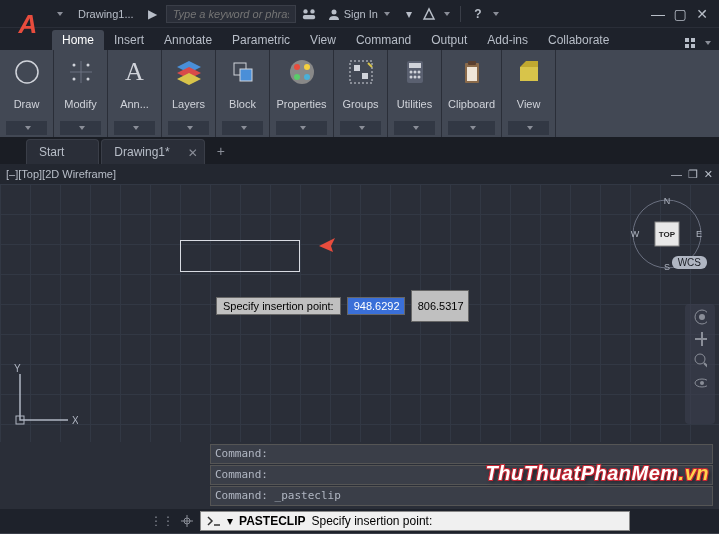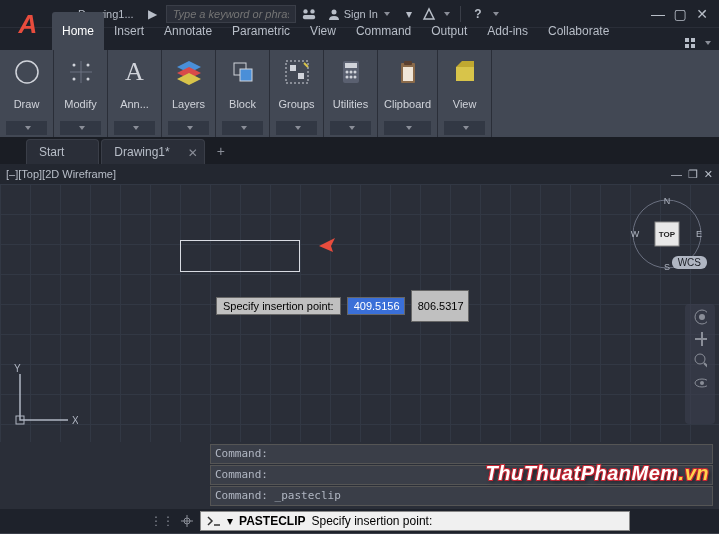--- a/index.html
+++ b/index.html
@@ -12,21 +12,21 @@
 .titlebar-item { font-size: 11px; color: #b8bec8; padding: 2px 6px; display: flex; align-items: center; gap: 4px; }
 .search-input { background: #2a2e38; border: 1px solid #3a3e48; color: #8a8e98; padding: 2px 6px; font-size: 11px; width: 130px; height: 18px; font-style: italic; }
 .dropdown-triangle { width: 0; height: 0; border-left: 3px solid transparent; border-right: 3px solid transparent; border-top: 4px solid #8a8e98; display: inline-block; margin-left: 2px; }
 .icon { width: 14px; height: 14px; display: inline-flex; align-items: center; justify-content: center; color: #b8bec8; }
 .title-spacer { flex: 1; }
 .win-controls { display: flex; gap: 8px; padding: 0 6px; }
 .win-btn { width: 14px; height: 14px; display: flex; align-items: center; justify-content: center; color: #b8bec8; font-size: 14px; }
 
 
 .ribbon-tabs { height: 22px; background: #1e222b; display: flex; align-items: flex-end; padding-left: 52px; }
-.ribbon-tab { padding: 12px 10px; font-size: 12px; color: #b8bec8; cursor: pointer; }
+.ribbon-tab { padding: 3px 10px; font-size: 12px; color: #b8bec8; cursor: pointer; }
 .ribbon-tab.active { background: #424854; color: #fff; border-top-left-radius: 3px; border-top-right-radius: 3px; }
 .ribbon-tabs-right { margin-left: auto; display: flex; align-items: center; gap: 6px; padding-right: 8px; }
 
 
 .ribbon { height: 88px; background: #424854; display: flex; border-bottom: 1px solid #1a1d24; }
 .ribbon-panel { border-right: 1px solid #2a2e38; display: flex; flex-direction: column; align-items: center; justify-content: space-between; padding: 6px 6px 2px; min-width: 54px; }
 .ribbon-icon { width: 32px; height: 32px; display: flex; align-items: center; justify-content: center; }
 .ribbon-label { font-size: 11px; color: #d0d3da; padding: 2px 0; }
 .ribbon-drop { height: 14px; width: 100%; background: #323844; display: flex; align-items: center; justify-content: center; margin-top: 2px; }
 
@@ -188,20 +188,35 @@
         <svg width="30" height="30">
           <rect x="6" y="6" width="12" height="12" fill="none" stroke="#d0d3da"></rect>
           <rect x="12" y="12" width="12" height="12" fill="#4a8fd8" stroke="#d0d3da"></rect>
         </svg>
       </div>
     <div class="ribbon-label">Block</div>
     <div class="ribbon-drop">
         <span class="dropdown-triangle"></span>
       </div>
   </div>
+  <div class="ribbon-panel" style="min-width:64px">
+    <div class="ribbon-icon">
+        <svg width="30" height="30">
+          <circle cx="15" cy="15" r="12" fill="#888"></circle>
+          <circle cx="10" cy="10" r="3" fill="#e84c3d"></circle>
+          <circle cx="20" cy="10" r="3" fill="#f4d03f"></circle>
+          <circle cx="20" cy="20" r="3" fill="#4ab0d8"></circle>
+          <circle cx="10" cy="20" r="3" fill="#5acc6a"></circle>
+        </svg>
+      </div>
+    <div class="ribbon-label">Properties</div>
+    <div class="ribbon-drop">
+        <span class="dropdown-triangle"></span>
+      </div>
+  </div>
   <div class="ribbon-panel">
     <div class="ribbon-icon">
         <svg width="30" height="30">
           <rect x="4" y="4" width="22" height="22" fill="none" stroke="#d0d3da" stroke-dasharray="2 2"></rect>
           <rect x="8" y="8" width="6" height="6" fill="#d0d3da"></rect>
           <rect x="16" y="16" width="6" height="6" fill="#d0d3da"></rect>
           <path d="M22 6 L26 10" stroke="#d8c44a" stroke-width="2"></path>
         </svg>
       </div>
     <div class="ribbon-label">Groups</div>
@@ -271,21 +286,21 @@
 
 <div class="canvas">
   <div class="rect-obj"></div>
   <div class="arrow-ind">
     <svg width="50" height="30">
         <path d="M48 4 L16 20 L20 12 L4 20 L18 26 L16 20 Z" fill="#e84c3d"></path>
       </svg>
   </div>
   <div class="tooltip-box">
     <div class="tooltip-label">Specify insertion point:</div>
-    <div class="tooltip-input">409.5156</div>
+    <div class="tooltip-input">948.6292</div>
     <div class="tooltip-input2">806.5317</div>
   </div>
 
   <div class="viewcube">
     <svg width="80" height="80">
       <circle cx="40" cy="40" r="34" fill="none" stroke="#6a7080" stroke-width="1"></circle>
       <text x="40" y="10" text-anchor="middle" fill="#b0b6c2" font-size="9">N</text>
       <text x="72" y="43" text-anchor="middle" fill="#b0b6c2" font-size="9">E</text>
       <text x="40" y="76" text-anchor="middle" fill="#b0b6c2" font-size="9">S</text>
       <text x="8" y="43" text-anchor="middle" fill="#b0b6c2" font-size="9">W</text>

